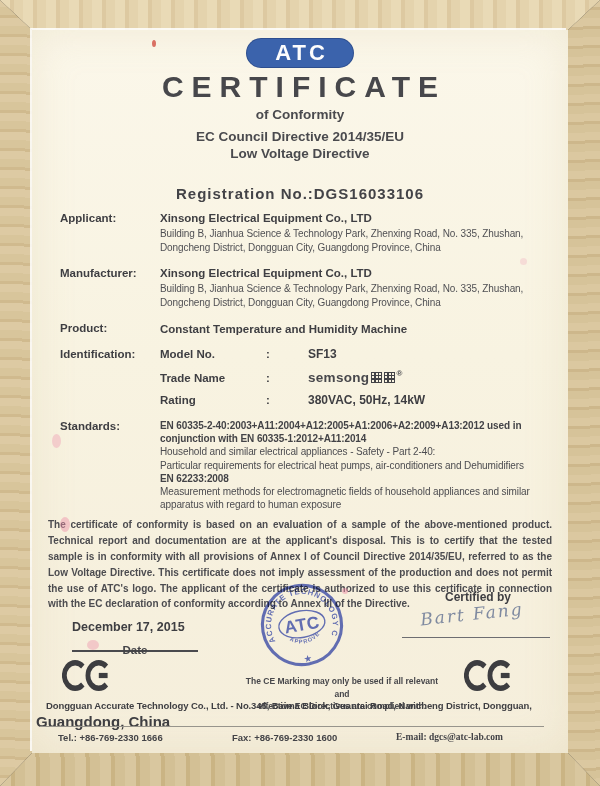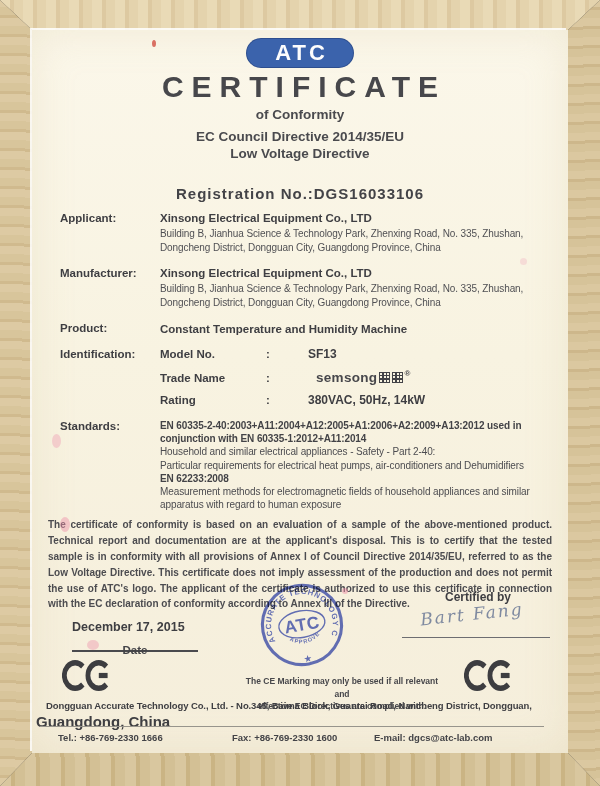--- a/index.html
+++ b/index.html
@@ -51,21 +51,21 @@
   .party-name { font-size:11.5px; font-weight:bold; color:#3e3e42; line-height:14px; }
   .party-addr { font-size:10px; color:#505054; line-height:13.5px; letter-spacing:-.1px; white-space:nowrap; }
   .party-addr.first { margin-top:2px; }
   .product-value { font-size:11.5px; font-weight:bold; color:#3e3e42; padding-top:2px; }
 
   .id-row { display:grid; grid-template-columns:78px 14px 1fr; align-items:baseline;gap:28px; }
   .id-row + .id-row { margin-top:7px; }
   .id-key { font-size:11.5px; font-weight:bold; color:#3e3e42; }
   .id-colon { font-size:11.5px; font-weight:bold; color:#3e3e42; }
   .id-value { font-size:12px; font-weight:bold; color:#3e3e42; }
-  .brand-word { font-size:13.5px; font-weight:bold; letter-spacing:.3px; color:#47474b;margin-left:8px; }
+  .brand-word { font-size:13.5px; font-weight:bold; letter-spacing:.3px; color:#47474b; }
   .cjk-glyph { display:inline-block; width:11px; height:11px; margin-left:2px; vertical-align:-1px;
     background:
       repeating-linear-gradient(0deg,#434347 0 1.4px,transparent 1.4px 3.4px),
       repeating-linear-gradient(90deg,#434347 0 1.4px,transparent 1.4px 3.4px);
     outline:1px solid #434347; outline-offset:-1px; }
   .reg-mark { font-size:8px; font-weight:bold; color:#47474b; vertical-align:6px; margin-left:1px; }
 
   .std-line { font-size:10px; color:#4c4c50; line-height:13.2px; white-space:nowrap; letter-spacing:-.1px; }
   .std-line.bold { font-weight:bold; color:#434347; }
 
@@ -86,21 +86,21 @@
     font-weight:bold; color:#434347; }
   .ce-left { left:30px; top:629px; }
   .ce-right { left:432px; top:629px; }
   .ce-note { left:208px; top:645px; width:204px; text-align:center; font-size:8.5px;
     font-weight:bold; color:#47474b; line-height:12.5px; }
   .company-line1 { left:14px; top:670px; font-size:9.5px; font-weight:bold; color:#3e3e42;
     white-space:nowrap; letter-spacing:-.1px; }
   .company-line2 { left:4px; top:683px; font-size:15px; font-weight:bold; color:#3e3e42; }
   .footer-divider { left:8px; top:696px; width:504px; border-top:1.5px solid #97948c; }
   .contact { top:702px; font-size:9.5px; font-weight:bold; color:#434347; white-space:nowrap; }
-  .contact.tel { left:26px; } .contact.fax { left:200px; } .contact.email { left:342px; }
+  .contact.tel { left:26px; } .contact.fax { left:200px; } .contact.email { left:364px;font-family:Liberation Serif, serif; }
 </style>
 </head>
 <body>
 
 <div class="scene">
   <div class="wood wood-top"></div>
   <div class="wood wood-bottom"></div>
   <div class="wood wood-left"></div>
   <div class="wood wood-right"></div>
 

